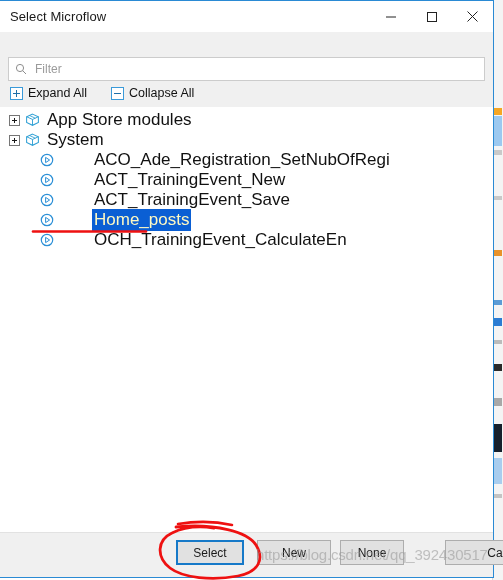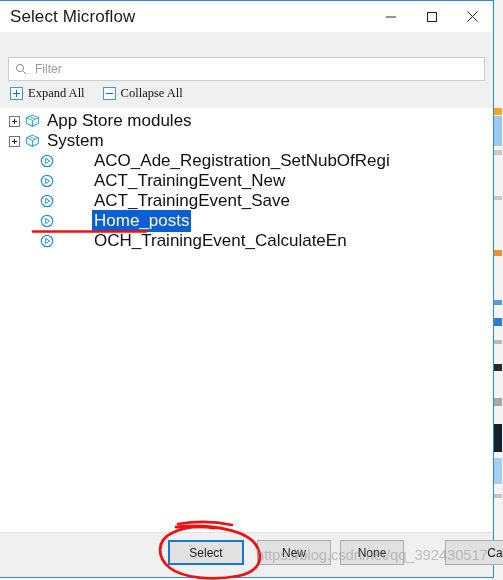--- a/index.html
+++ b/index.html
@@ -51,21 +51,21 @@
   #titlebar {
     height: 31px;
     flex: 0 0 31px;
     background: #ffffff;
     display: flex;
     align-items: center;
     justify-content: space-between;
     user-select: none;
   }
   #title-text {
-    font-size: 17px;
+    font-size: 13px;
     color: #1a1a1a;
     padding-left: 10px;
     letter-spacing: 0.1px;
   }
   .winbtns { display: flex; height: 31px; }
   .winbtn {
     width: 41px; height: 31px;
     display: flex; align-items: center; justify-content: center;
     color: #222;
   }
@@ -96,22 +96,21 @@
     font-size: 12px;
     color: #333;
     background: transparent;
   }
   #filter-input::placeholder { color: #9b9b9b; }
 
   #expand-row {
     display: flex;
     align-items: flex-start;
     padding: 5px 2px 3px 2px;
-    gap: 14px;
-    font-family: Liberation Serif, serif;
+    gap: 6px;
   }
   .exp-link {
     display: flex; align-items: center;
     font-size: 12.5px;
     color: #111;
     gap: 5px;
   }
   .pm-box {
     width: 13px; height: 13px;
     border: 1px solid #3a9ad9;
@@ -285,21 +284,21 @@
         </svg>
       </span>
       <input id="filter-input" type="text" value="" placeholder="Filter" style="">
     </div>
 
     <div id="expand-row">
       <div class="exp-link">
         <span class="pm-box plus"></span>
         <span>Expand All</span>
       </div>
-      <div class="exp-link" style="margin-left:4px;">
+      <div class="exp-link" style="margin-left:18px;">
         <span class="pm-box"></span>
         <span>Collapse All</span>
       </div>
     </div>
   </div>
 
   <div id="tree">
       <div class="node">
         <span class="twisty plus"></span>
         <span class="ico">
@@ -365,21 +364,21 @@
           <svg width="14" height="14" viewBox="0 0 14 14">
             <circle cx="7" cy="7" r="5.7" fill="#ffffff" stroke="#2b8fd6" stroke-width="1.2"></circle>
             <path d="M5.6 4.4 L9.6 7 L5.6 9.6 Z" fill="#ffffff" stroke="#2b8fd6" stroke-width="1"></path>
           </svg>
         </span>
         <span class="lbl">OCH_TrainingEvent_CalculateEn</span>
       </div>
     </div>
 
   <div id="footer">
-      <button class="btn default" style="left: 168px; width: 76px;">Select</button>
+      <button class="btn default" style="left: 176px; width: 68px;">Select</button>
       <button class="btn" style="left: 257px; width: 74px;">New</button>
       <button class="btn" style="left: 340px; width: 64px; text-align: right;">None</button>
       <button class="btn" style="left: 445px; width: 74px; padding-left: 48px;">Cancel</button>
     </div>
 </div>
 
 <svg id="annotations" viewBox="0 0 503 580">
 
   <path d="M33 231.5 L146 231.5" stroke="#ee1111" stroke-width="2.6" fill="none" stroke-linecap="round"></path>
 

